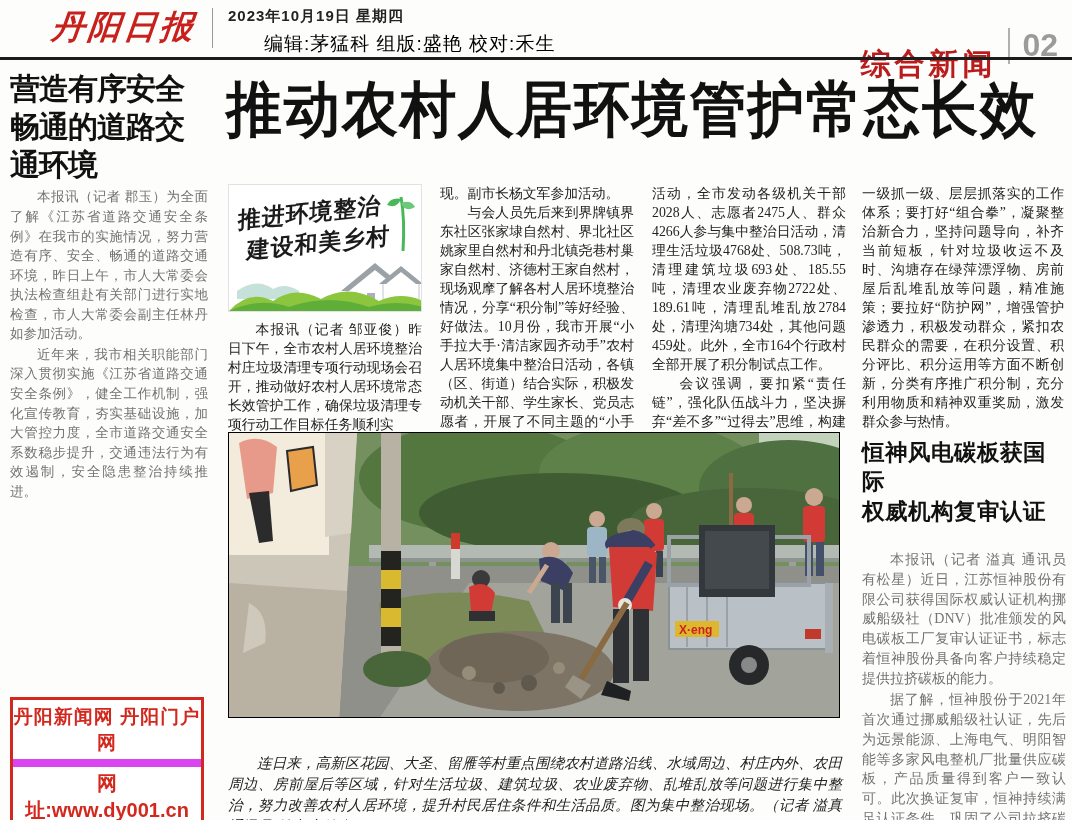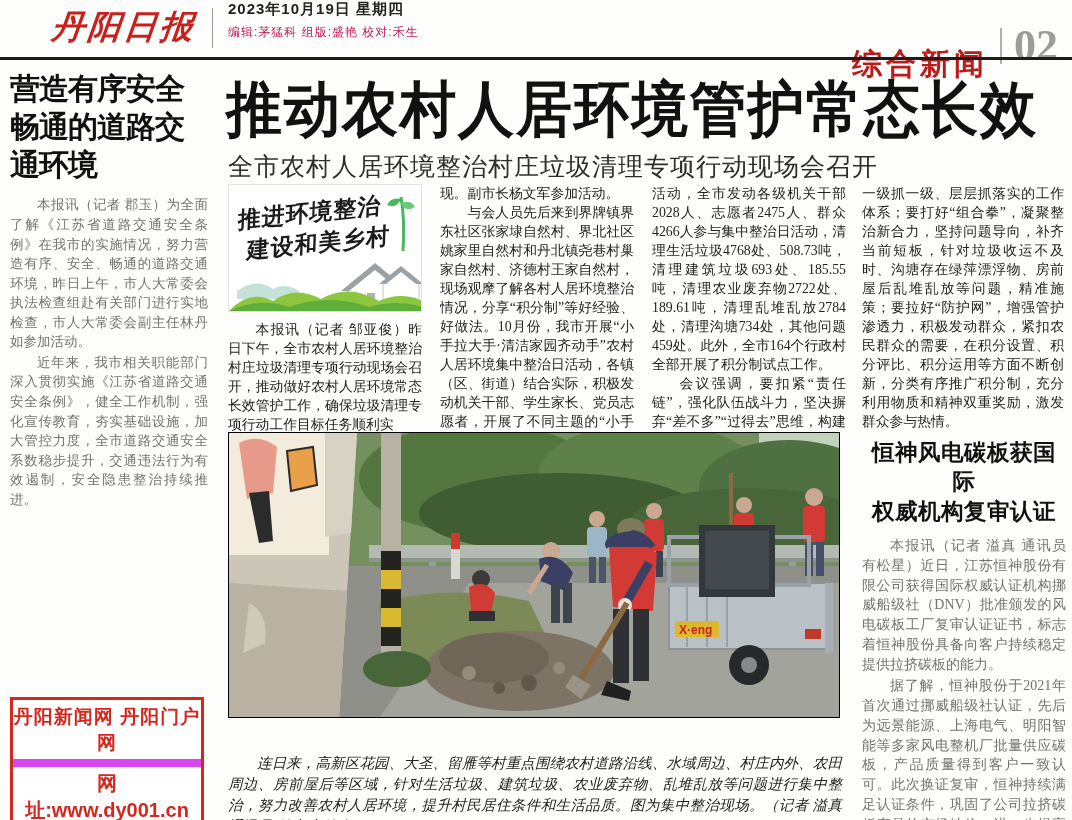--- a/index.html
+++ b/index.html
@@ -12,34 +12,34 @@
   .sans { font-family:"Liberation Sans", sans-serif; }
 
   
   .masthead { position:absolute; left:0; top:0; width:1072px; height:56px; }
   .logo {
     position:absolute; left:52px; top:6px; font-size:33px; line-height:42px;
     color:#c8201d; font-weight:bold; font-style:italic; letter-spacing:3px;
     font-family:"Liberation Serif", serif; transform:skewX(-6deg);
   }
   .head-vdiv { position:absolute; left:212px; top:8px; width:1px; height:40px; background:#9a9a9a; }
-  .dateblock { position:absolute; left:228px; top:0; }
+  .dateblock { position:absolute; left:228px; top:7px; }
   .date-line { font-size:15px; font-weight:bold; color:#222; letter-spacing:1px; }
-  .staff-line { font-size:12px; color:#be185d; margin-top:5px; letter-spacing:1px; }
+  .staff-line { font-size:19px; color:#000000; margin-top:5px; letter-spacing:1px;margin-left:36px; }
   .section-block { position:absolute; right:14px; top:6px; display:flex; align-items:center; gap:12px; }
   .section-title { font-size:30px; font-weight:900; color:#b91c1c; letter-spacing:4px;margin-top:38px; }
   .section-vdiv { width:2px; height:36px; background:#b0b0b0; }
-  .page-number { font-size:44px; font-weight:900; color:#9b9b9b; font-family:Liberation Serif, serif; }
+  .page-number { font-size:32px; font-weight:900; color:#9b9b9b; font-family:Liberation Sans, sans-serif; }
   .head-rule { position:absolute; left:0; top:57px; width:1072px; height:3px; background:#1c1c1c; }
 
   
   .left-col { position:absolute; left:10px; top:70px; width:198px; }
   .left-title {
     font-size:30px; line-height:1.26; font-weight:900; color:#111;
-    letter-spacing:-1px; margin-bottom:12px;
+    letter-spacing:-1px; margin-bottom:4px;
   }
   .left-col p, .news-p {
     font-size:13.5px; line-height:1.45; text-align:justify; color:#737373;
     text-indent:2em;
   }
   .left-col p { margin-bottom:1px; }
 
   .info-box {
     position:absolute; left:10px; top:697px; width:194px;
     border:3px solid #d2281e; background:#fff; text-align:center; color:#d2281e;
@@ -95,21 +95,21 @@
   .caption-text {
     position:absolute; left:228px; top:753px; width:614px;
     font-size:14.5px; line-height:1.45; text-align:justify; font-style:italic;
     color:#222; text-indent:2em;
   }
 
   
   .right-col { position:absolute; left:862px; top:438px; width:204px; }
   .right-title {
     font-size:22.5px; line-height:1.3; font-weight:900; color:#111;
-    letter-spacing:0.5px; margin-bottom:10px; font-family:"Liberation Sans", sans-serif;text-align:center;
+    letter-spacing:0.5px; margin-bottom:24px; font-family:"Liberation Sans", sans-serif;
   }
   .right-col .news-p { font-size:14px; line-height:1.42; margin-bottom:1px; }
 </style>
 </head>
 <body>
 
 <div class="page">
 
   <div class="masthead">
     <div class="logo">丹阳日报</div>
@@ -133,21 +133,20 @@
   </div>
 
   <div class="info-box">
     <div class="info-row1">丹阳新闻网 丹阳门户网</div>
     <div class="info-row2">网址:www.dy001.cn</div>
     <div class="info-row3">新浪官方微博:@丹阳新闻网 或@丹阳日报</div>
 
   </div>
 
   <div class="headline sans">推动农村人居环境管护常态长效</div>
-  <div class="subtitle sans">全市农村人居环境整治村庄垃圾清理专项行动现场会召开</div>
 
   <div class="mcol col1">
     <div class="promo-box">
       <svg class="promo-hills" width="194" height="62" viewBox="0 0 194 62">
         <path d="M8 42 Q28 28 44 40 Q56 33 70 42 L70 50 L8 50 Z" fill="#c6e0da"></path>
         <path d="M118 40 L146 18 L174 40 L174 58 L118 58 Z" fill="#ffffff" stroke="#c2c8cd" stroke-width="1"></path>
         <path d="M112 42 L146 14 L180 42 L172 42 L146 21 L120 42 Z" fill="#9aa2a8"></path>
         <rect x="138" y="44" width="8" height="8" fill="#aab2b8"></rect>
         <rect x="154" y="44" width="8" height="8" fill="#aab2b8"></rect>
         <path d="M154 34 L172 20 L190 34 L190 52 L154 52 Z" fill="#ffffff" stroke="#c2c8cd" stroke-width="1"></path>

